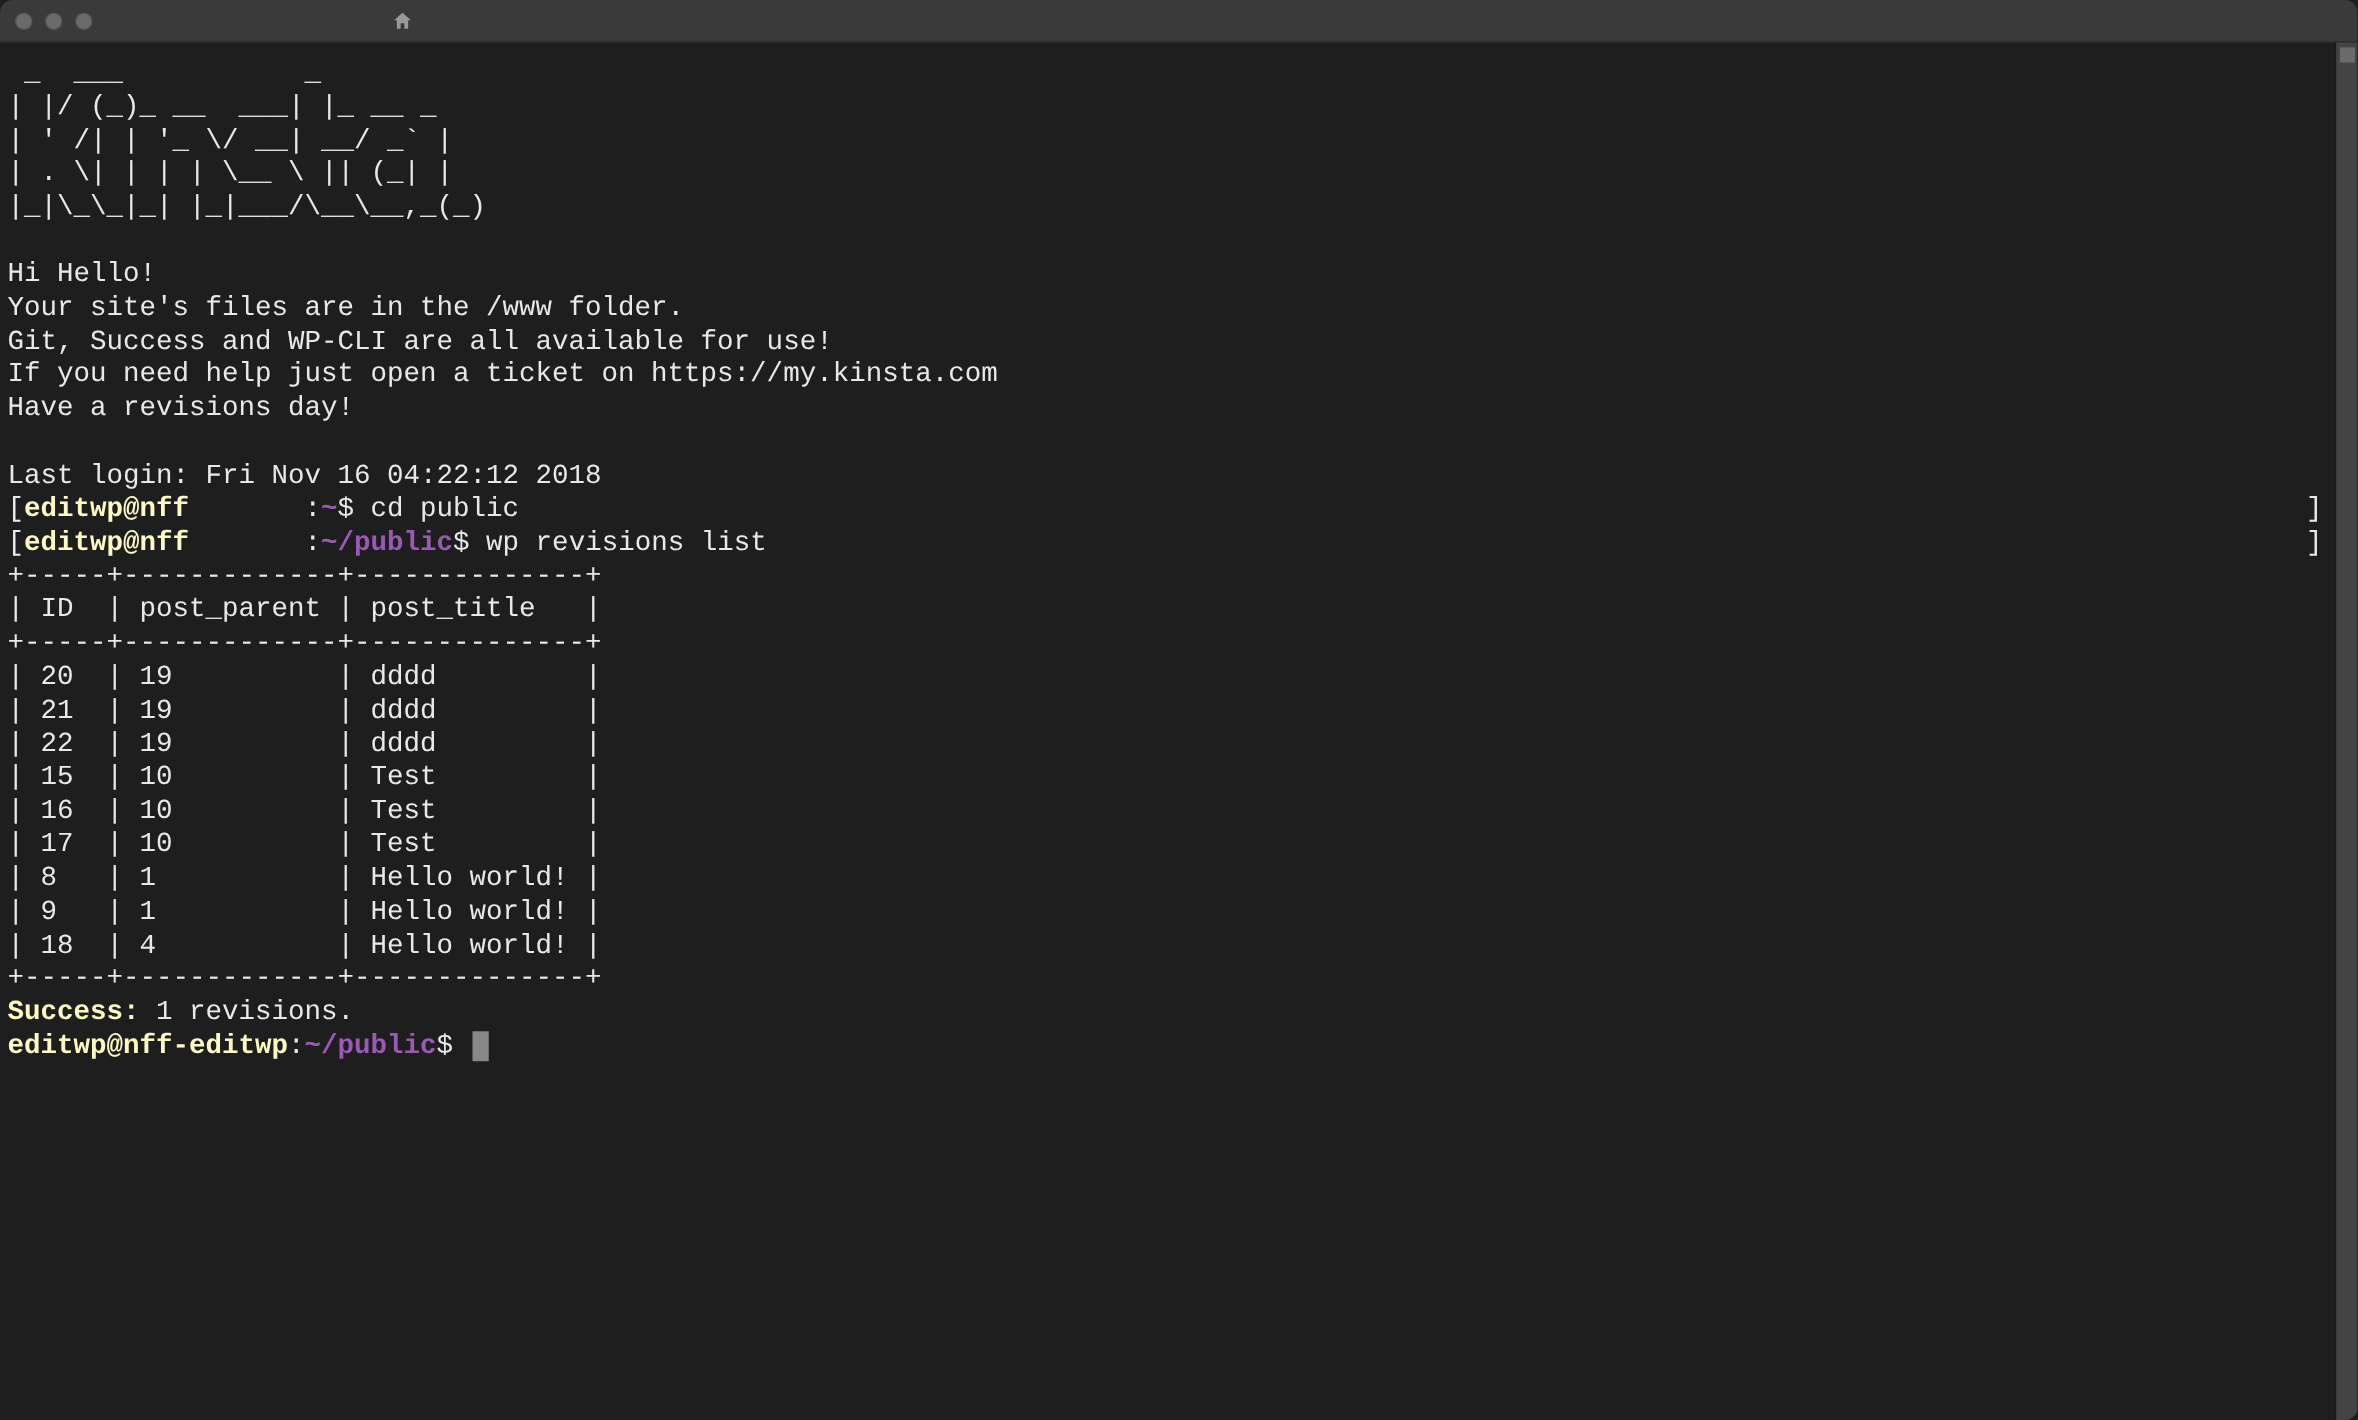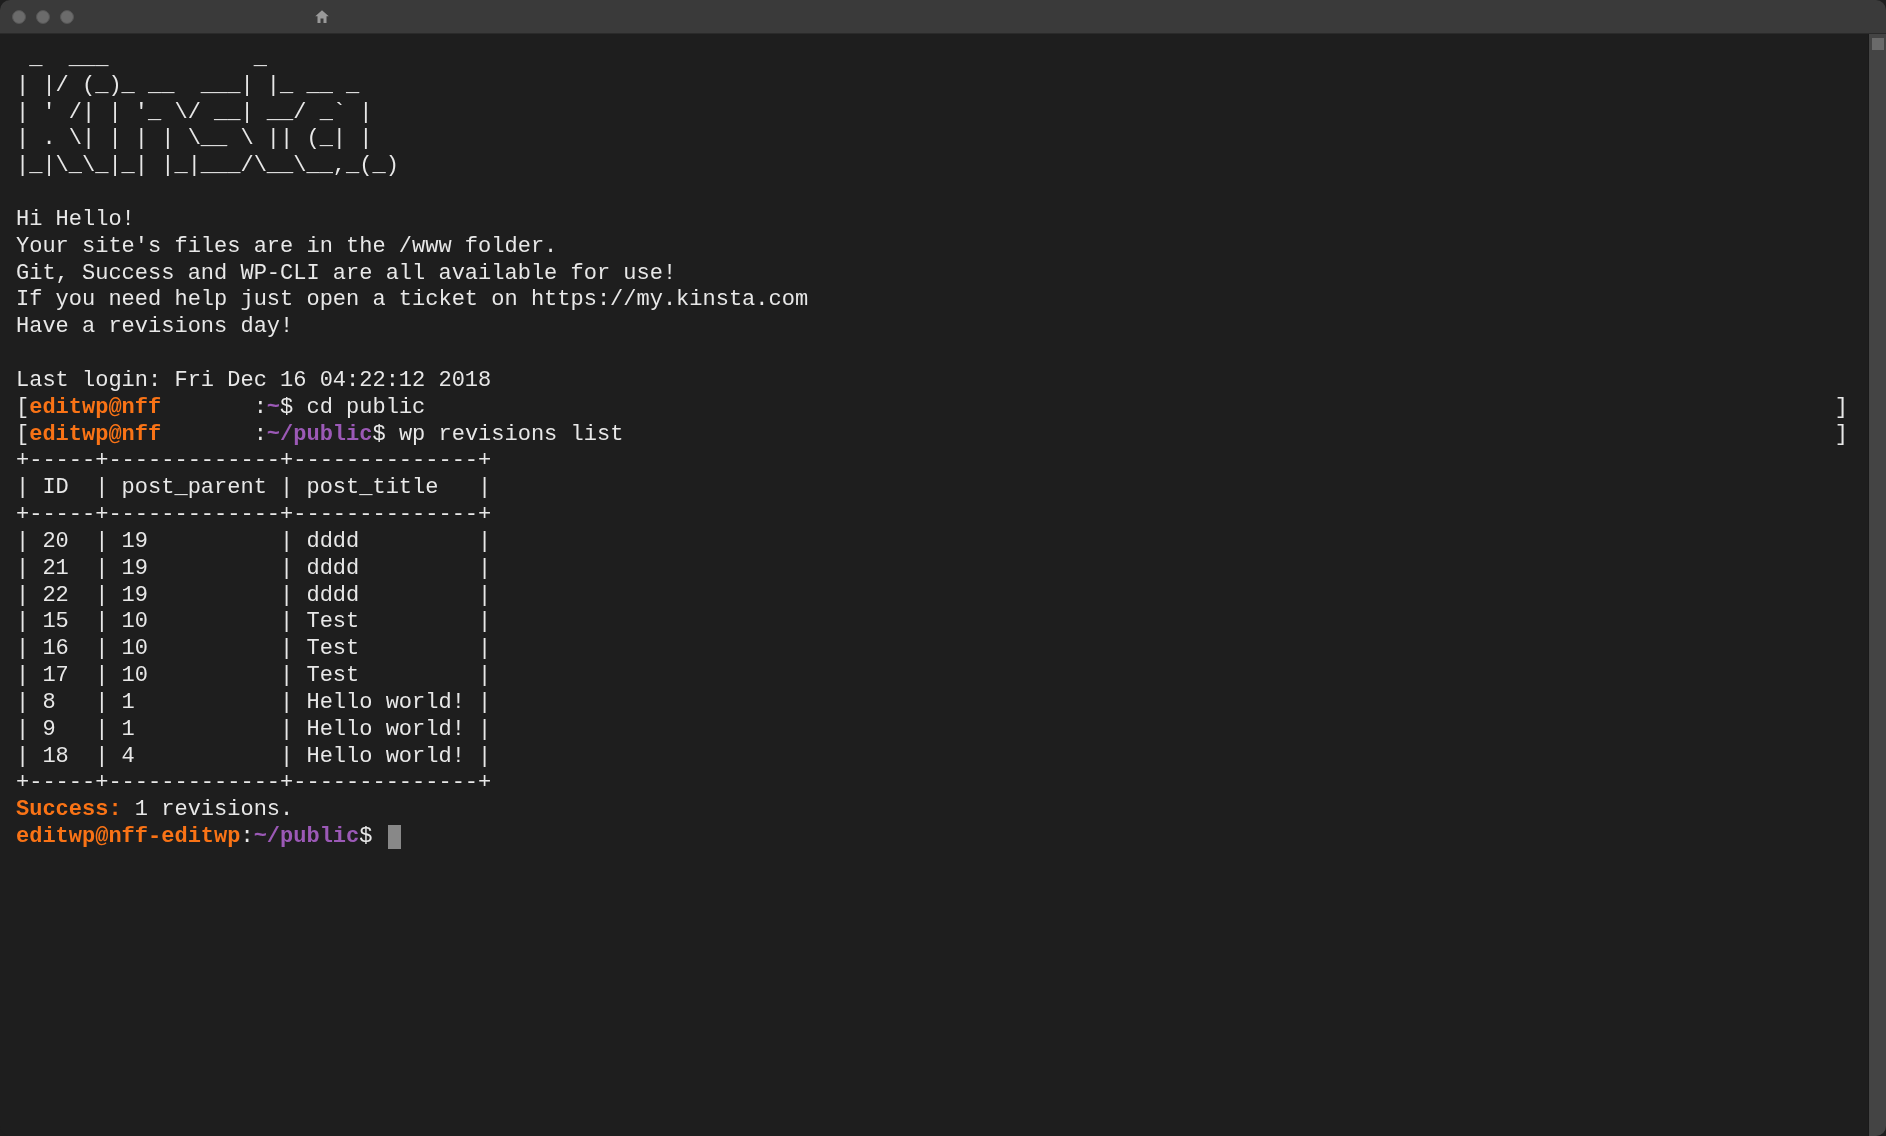--- a/index.html
+++ b/index.html
@@ -48,21 +48,21 @@
       display: flex;
       align-items: center;
     }
     .terminal-wrapper {
       flex: 1;
       display: flex;
       min-height: 0;
     }
     .terminal {
       flex: 1;
-      padding: 12px 16px;
+      padding: 12px 6px;
       white-space: pre;
       line-height: 1.22;
       overflow: hidden;
       background: #1e1e1e;
     }
     .scrollbar-track {
       width: 18px;
       background: #2a2a2a;
       position: relative;
       border-left: 1px solid #1a1a1a;
@@ -76,21 +76,21 @@
     }
     .scrollbar-square {
       position: absolute;
       top: 4px;
       right: 2px;
       width: 12px;
       height: 12px;
       background: #6a6a6a;
     }
     .green {
-      color: #f97316;
+      color: #fef9c3;
       font-weight: bold;
     }
     .purple {
       color: #9b59b6;
       font-weight: bold;
     }
     .white {
       color: #e8e8e8;
     }
     .cursor-block {
@@ -134,21 +134,21 @@
 | ' /| | '_ \/ __| __/ _` |
 | . \| | | | \__ \ || (_| |
 |_|\_\_|_| |_|___/\__\__,_(_)</span>
 
 <span>Hi Hello!</span>
 <span>Your site's files are in the /www folder.</span>
 <span>Git, Success and WP-CLI are all available for use!</span>
 <span>If you need help just open a ticket on https://my.kinsta.com</span>
 <span>Have a revisions day!</span>
 
-<span>Last login: Fri Dec 16 04:22:12 2018</span>
+<span>Last login: Fri Nov 16 04:22:12 2018</span>
 <div class="prompt-line"><span class="left"><span class="white">[</span><span class="green">editwp@nff</span><span>       </span><span class="white">:</span><span class="purple">~</span><span class="white">$ </span><span class="white">cd public</span></span><span class="white right-bracket">]</span></div><div class="prompt-line"><span class="left"><span class="white">[</span><span class="green">editwp@nff</span><span>       </span><span class="white">:</span><span class="purple">~/public</span><span class="white">$ </span><span class="white">wp revisions list</span></span><span class="white right-bracket">]</span></div><span>+-----+-------------+--------------+</span>
 <span>| ID  | post_parent | post_title   |</span>
 <span>+-----+-------------+--------------+</span>
 <span>| 20  | 19          | dddd         |</span>
 <span>| 21  | 19          | dddd         |</span>
 <span>| 22  | 19          | dddd         |</span>
 <span>| 15  | 10          | Test         |</span>
 <span>| 16  | 10          | Test         |</span>
 <span>| 17  | 10          | Test         |</span>
 <span>| 8   | 1           | Hello world! |</span>

